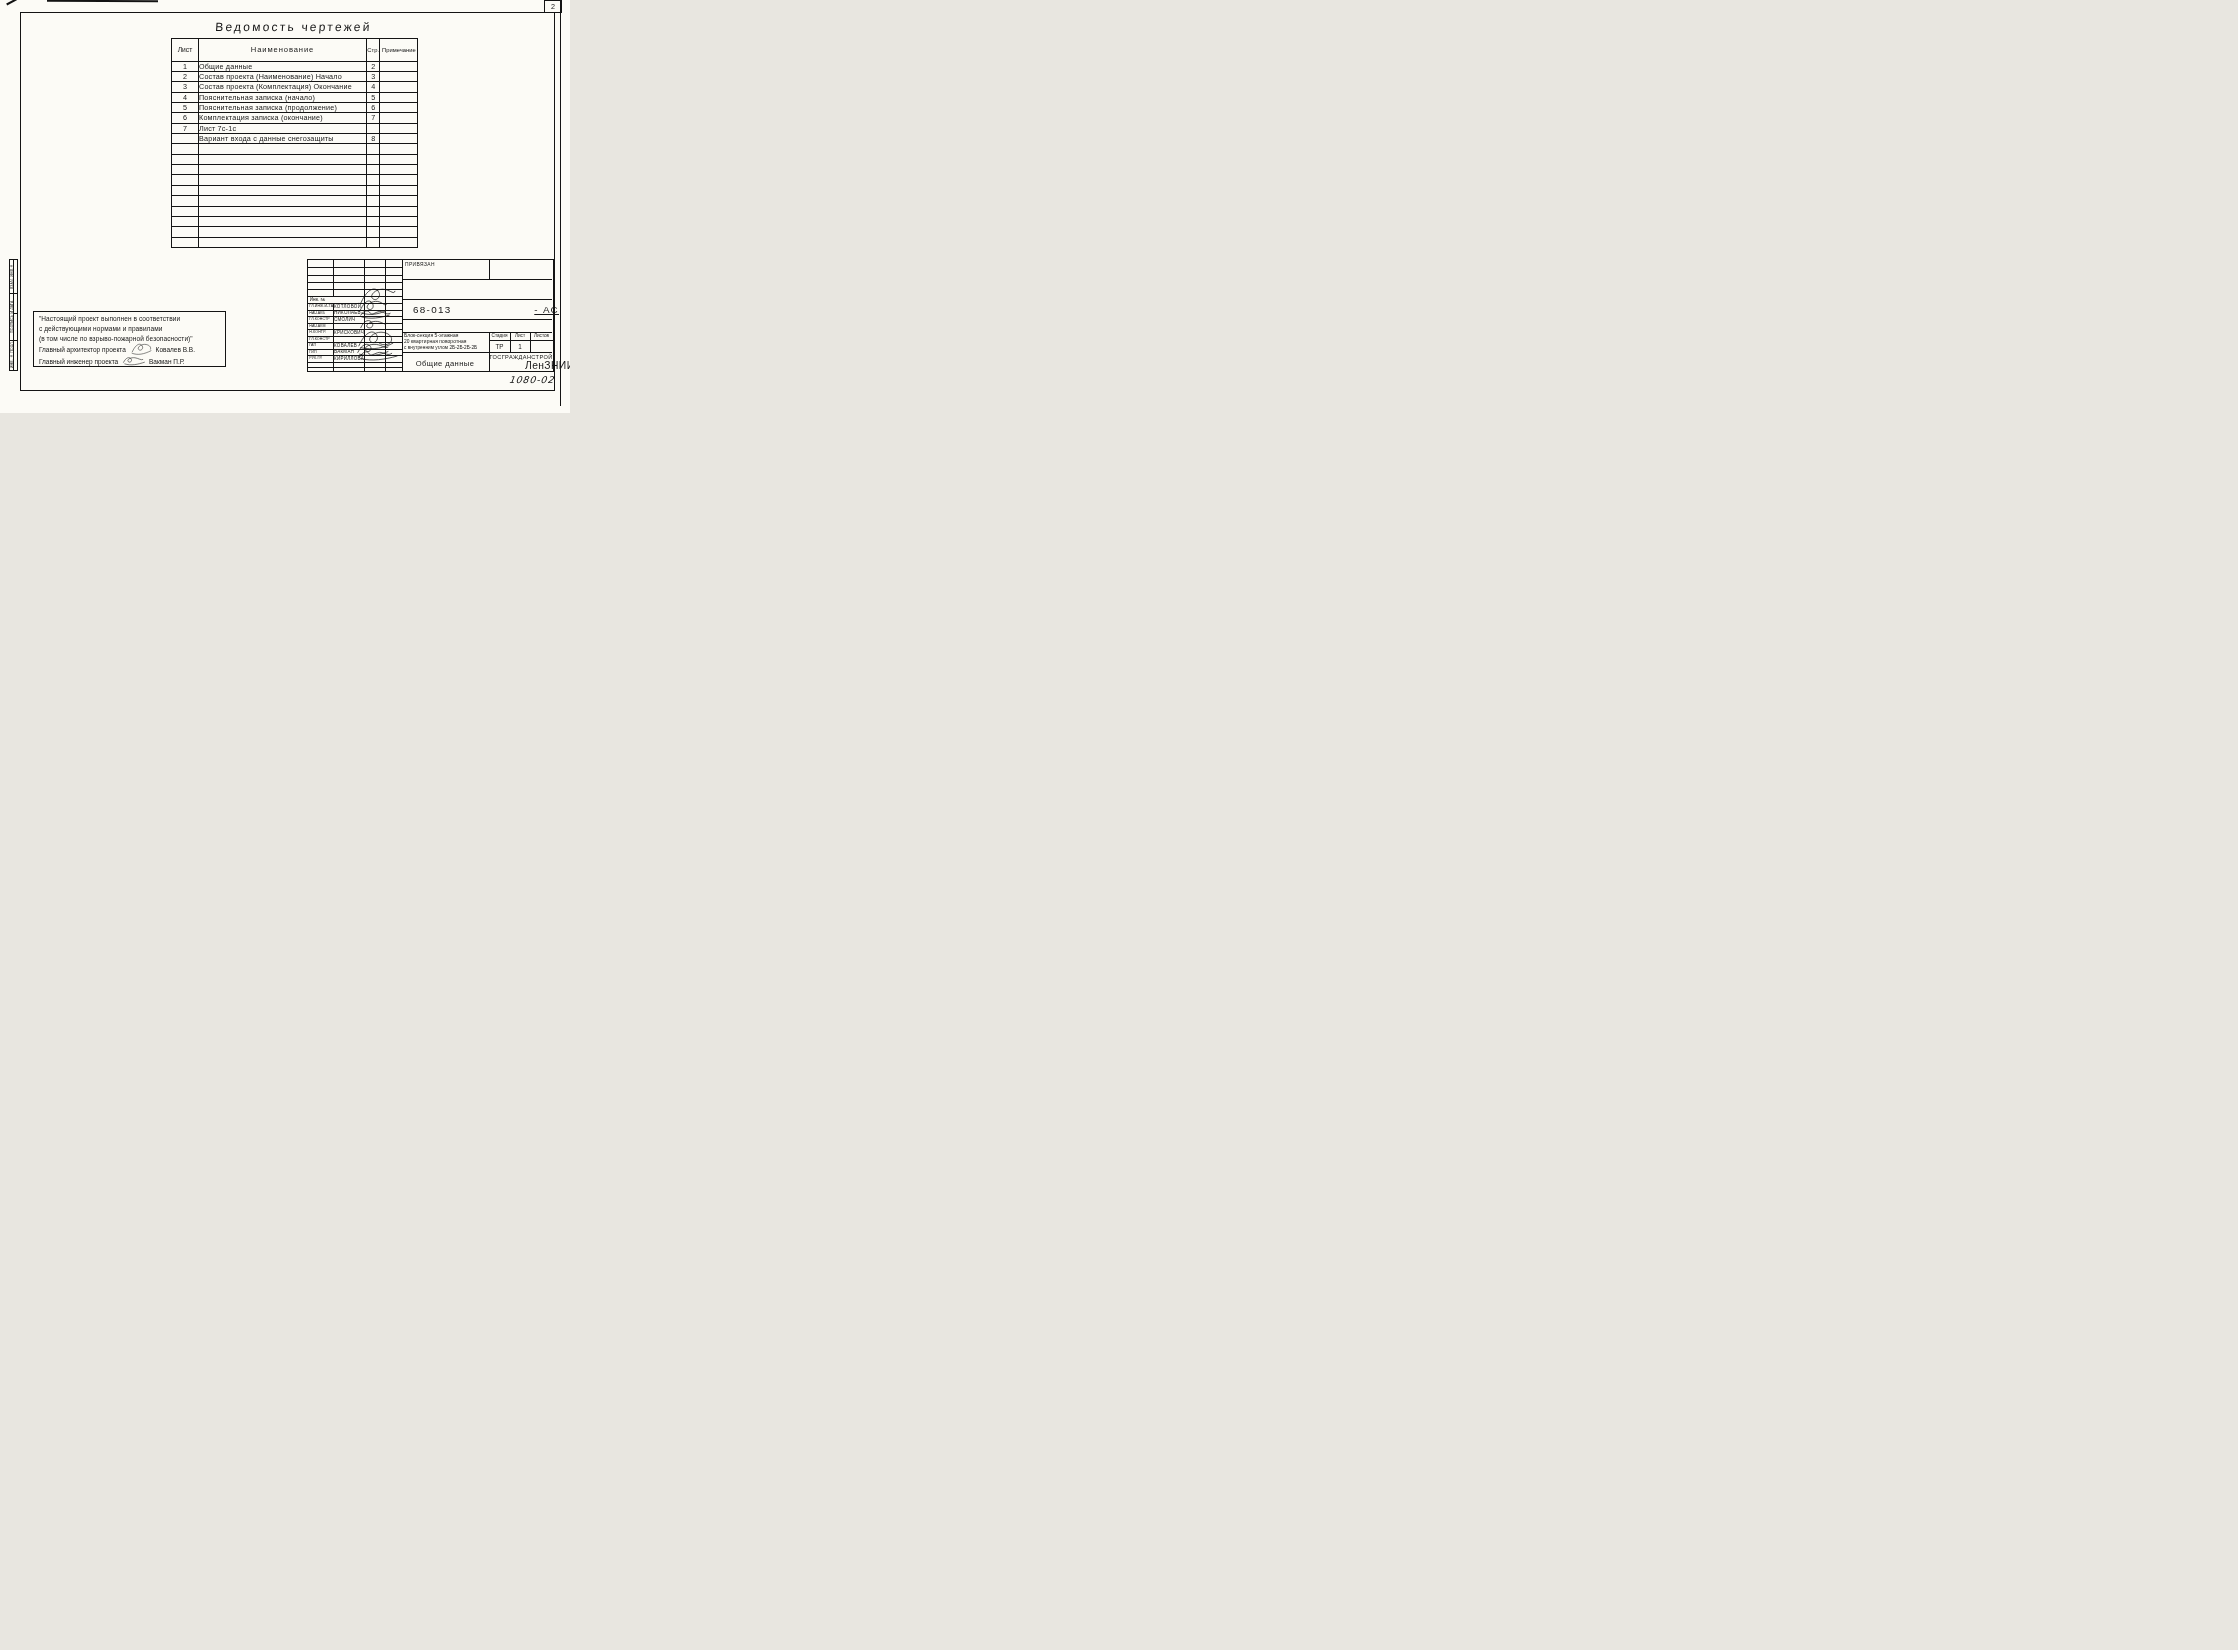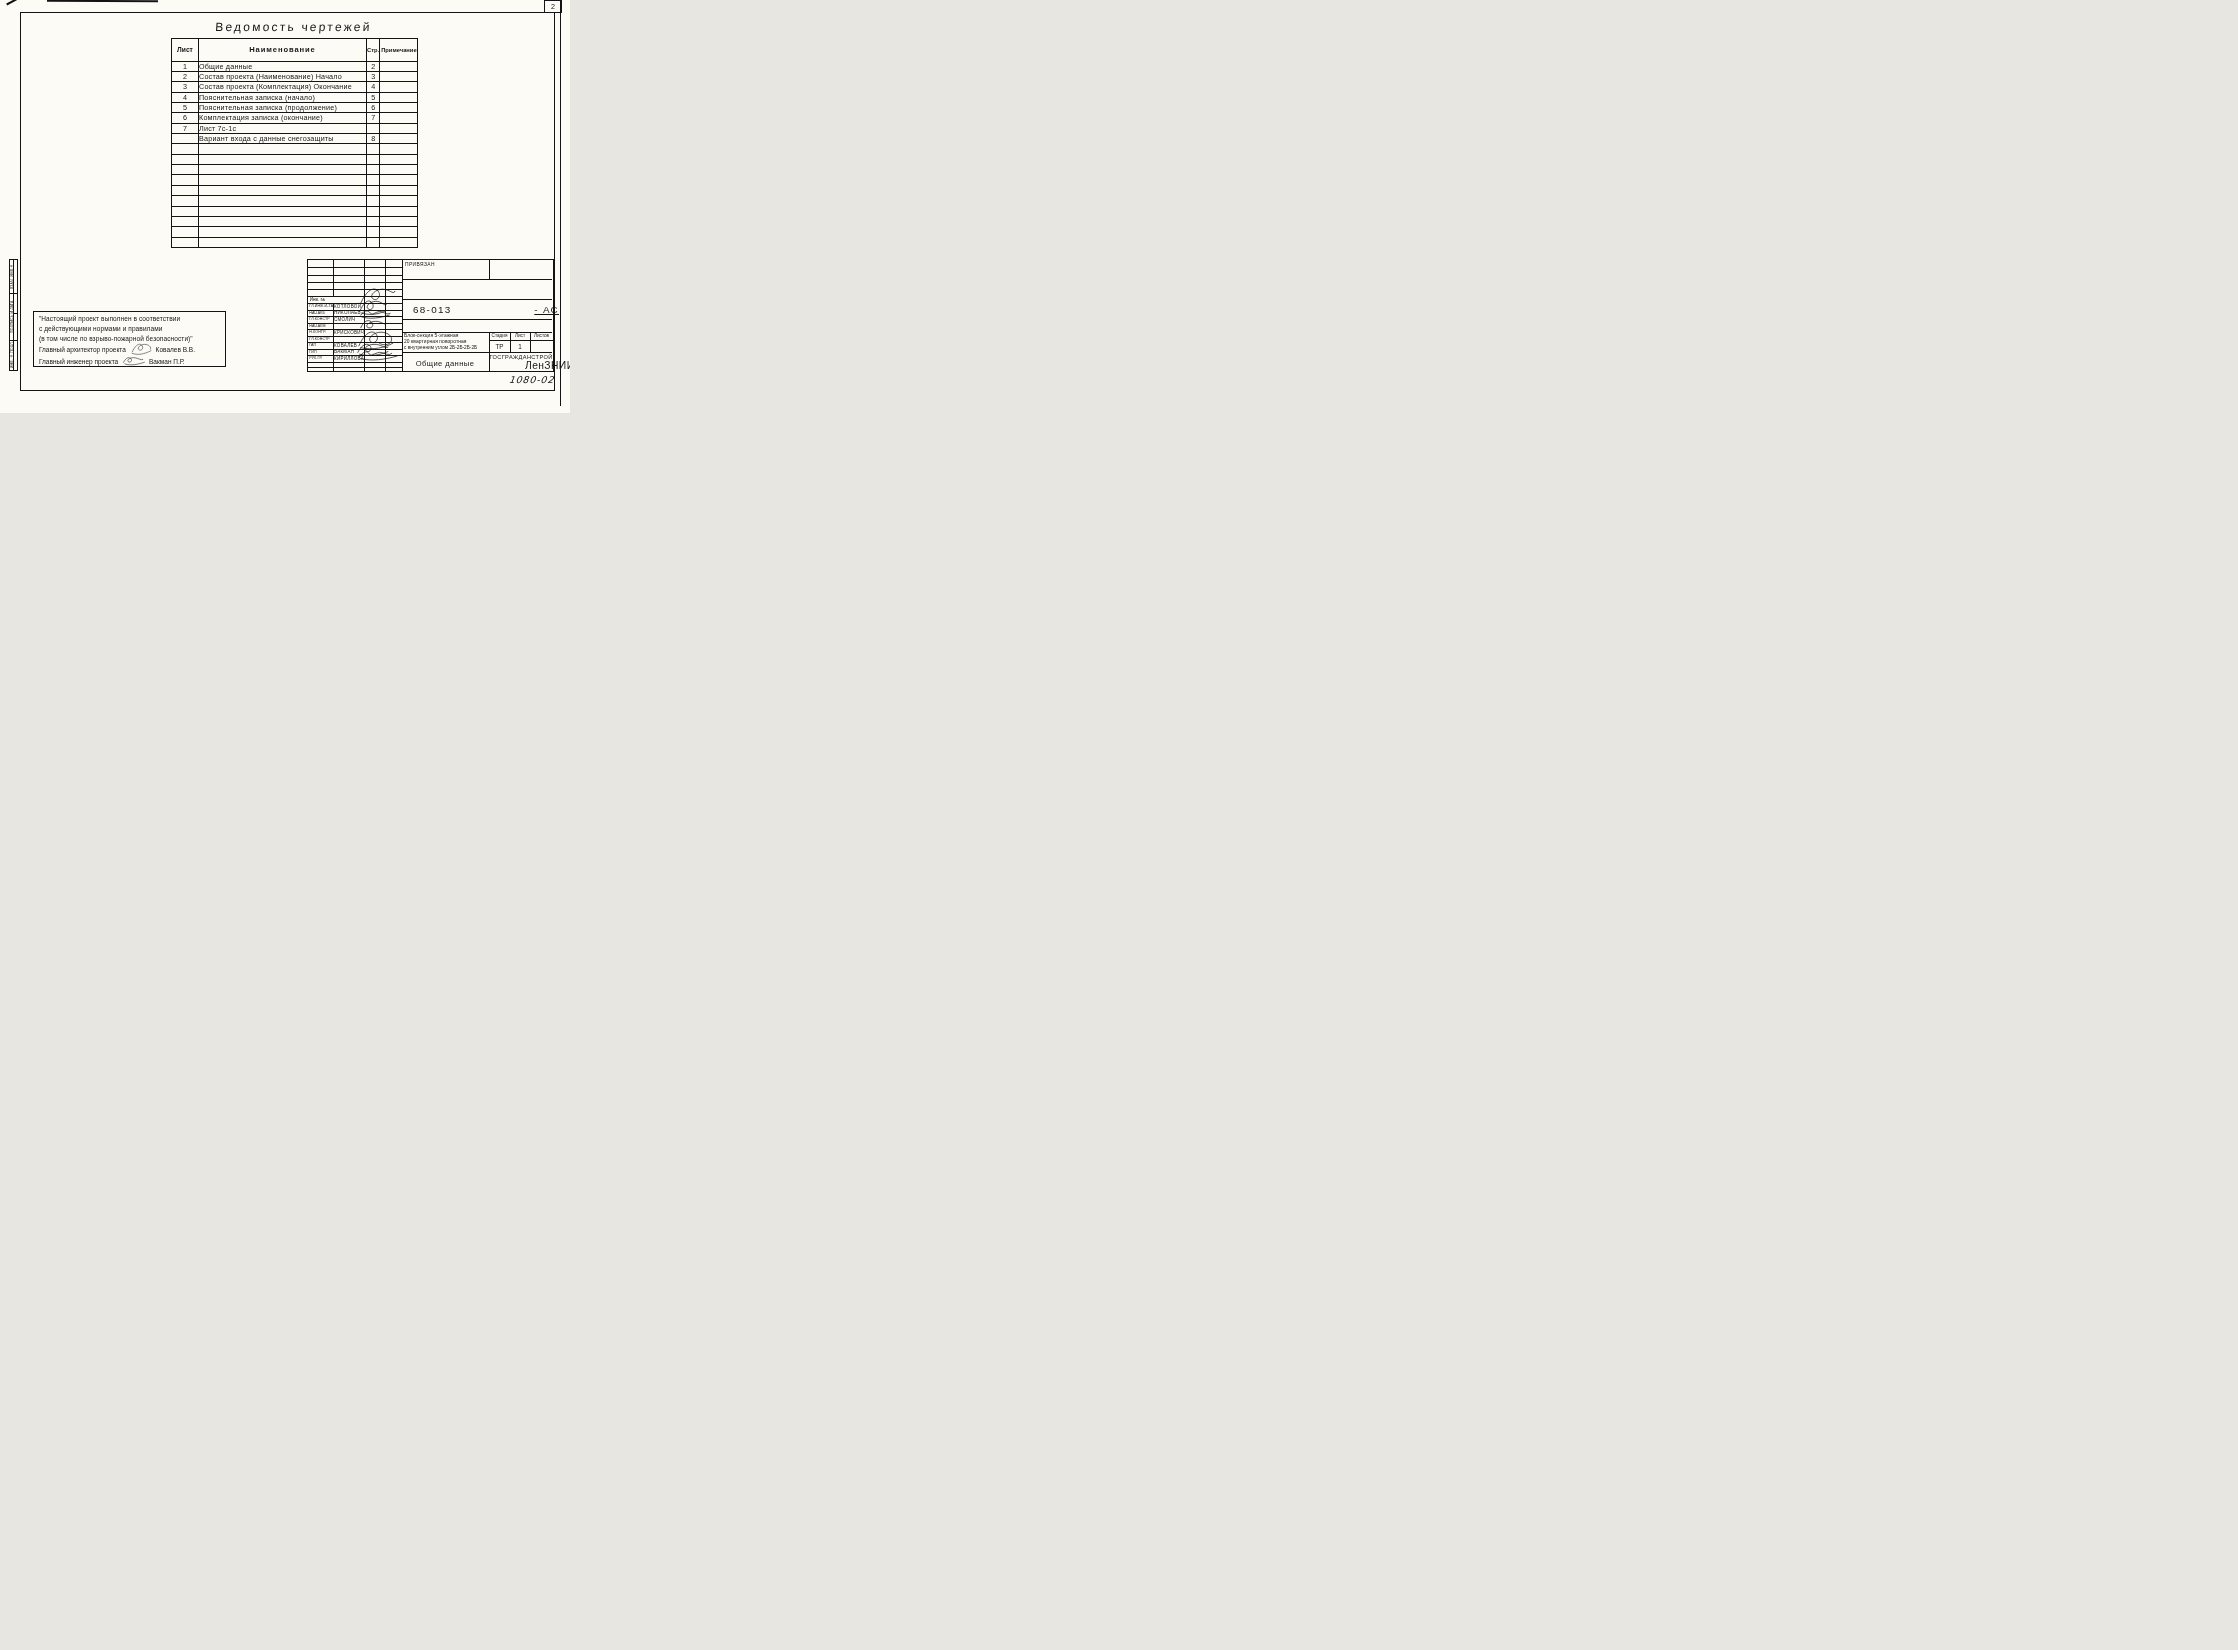--- a/index.html
+++ b/index.html
@@ -11,21 +11,21 @@
   .edge-right{position:absolute;left:560px;top:0;width:1.3px;height:406px;background:#141414;}
   .frame{position:absolute;left:19.7px;top:11.6px;width:535px;height:379px;border:1.3px solid #141414;box-sizing:border-box;}
   .pagebox{position:absolute;left:544px;top:0;width:18px;height:13px;border:1.3px solid #141414;box-sizing:border-box;
            display:flex;align-items:center;justify-content:center;font-size:7.2px;}
   
   .list-title{position:absolute;left:193px;top:19.7px;width:201px;text-align:center;
               font-size:12px;letter-spacing:2.2px;transform:skewX(-4deg);}
   table.dwg{position:absolute;left:171px;top:38px;width:246px;height:210px;border-collapse:collapse;table-layout:fixed;
             border:1.3px solid #141414;}
   table.dwg th,table.dwg td{border:0.9px solid #141414;padding:0;overflow:hidden;white-space:nowrap;}
-  table.dwg thead th{height:21.5px;font-weight:bold;}
+  table.dwg thead th{height:21.5px;font-weight:normal;}
   table.dwg tbody tr{height:10.3px;}
   .th-name{font-size:7.6px;letter-spacing:0.9px;}
   .th-sheet{font-size:6.7px;}
   .th-page{font-size:5.8px;}
   .th-note{font-size:5.8px;}
   td.c-sheet,td.c-page{text-align:center;font-size:7.2px;}
   td.c-name{font-size:7.2px;padding-left:4px;letter-spacing:0.2px;}
   
   .note{position:absolute;left:33px;top:311px;width:193px;height:56px;border:1.3px solid #141414;box-sizing:border-box;}
   .qline{position:absolute;left:4.9px;font-size:6.5px;letter-spacing:0.1px;white-space:nowrap;}

